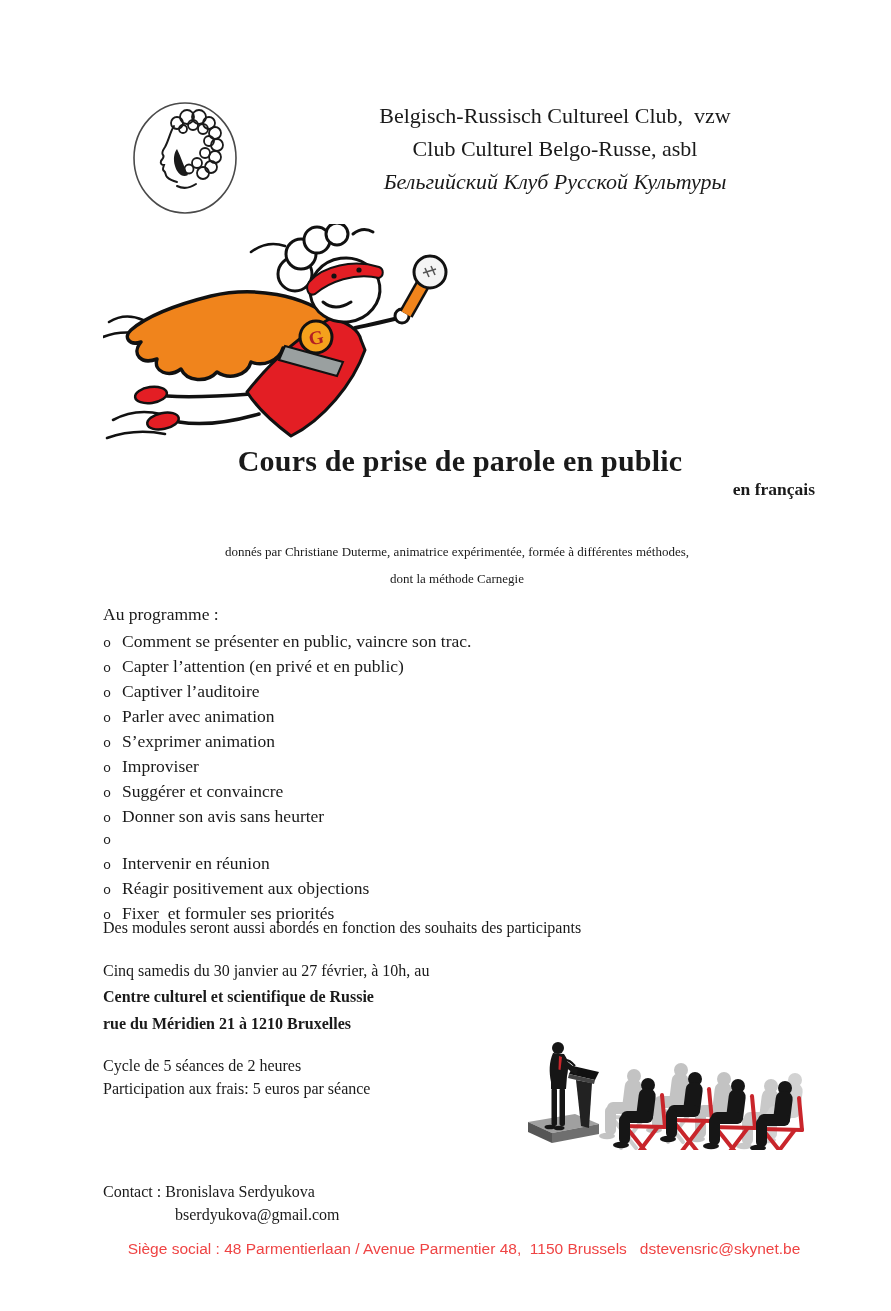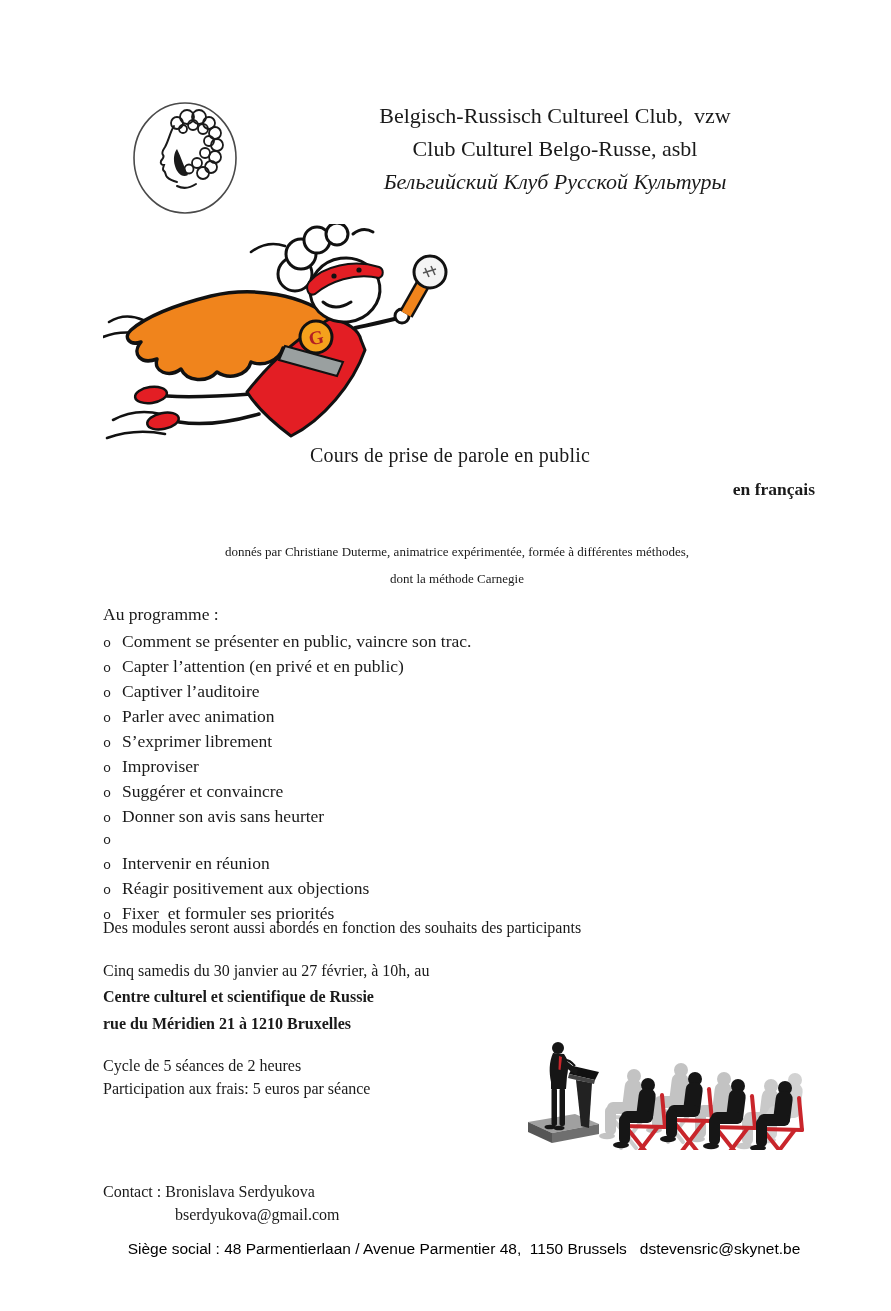--- a/index.html
+++ b/index.html
@@ -10,22 +10,22 @@
   .pre { white-space:pre-wrap; }
 
   
   .logo { position:absolute; left:131px; top:101px; width:108px; height:114px; }
   .org-names { position:absolute; left:245px; top:99px; width:620px; text-align:center;
                font-size:22px; line-height:33px; }
   .org-ru { font-style:italic; }
 
   
   .hero-art { position:absolute; left:103px; top:224px; width:372px; height:220px; }
-  .title { position:absolute; left:30px; top:444px; width:840px; margin:0; text-align:center;
-           font-size:20px; font-weight:normal; letter-spacing:0.2px; }
+  .title { position:absolute; left:40px; top:444px; width:840px; margin:0; text-align:center;
+           font-size:30px; font-weight:bold; letter-spacing:0.2px; }
   .lang-note { position:absolute; right:76px; top:479px; font-size:17.5px; font-weight:bold; }
   .intro { position:absolute; left:23px; top:538px; width:868px; text-align:center;
            font-size:13px; line-height:27px; }
 
   
   .programme { position:absolute; left:103px; top:603px; width:600px;
                font-size:17.5px; line-height:22px; }
   .prog-list { list-style:none; margin:5px 0 0 0; padding:0; }
   .prog-item { display:flex; align-items:baseline; }
   .bullet { flex:0 0 19px; font-family:"Liberation Mono", monospace; font-size:13.5px; }
@@ -35,21 +35,21 @@
   .modules  { top:916px; }
   .schedule { top:959px; }
   .venue    { top:983px; font-weight:bold; font-size:16px; line-height:27px; }
   .cycle    { top:1054px; }
   .contact  { top:1180px; }
   .email    { padding-left:72px; }
 
   .audience-art { position:absolute; left:523px; top:1036px; width:282px; height:114px; }
 
   .footer { position:absolute; left:37px; top:1240px; width:854px; text-align:center;
-            font-family:"Liberation Sans", sans-serif; font-size:15.5px; color:#000000; }
+            font-family:"Liberation Sans", sans-serif; font-size:15.5px; color:#ef4444; }
 </style>
 </head>
 <body>
 
 <div class="page">
 
   <svg class="logo" viewBox="0 0 108 114">
     <ellipse cx="54" cy="57" rx="51" ry="55" fill="#ffffff" stroke="#4a4a4a" stroke-width="1.6"></ellipse>
     <g fill="none" stroke="#1a1a1a" stroke-width="2" stroke-linecap="round">
       <path d="M43,25 C39,31 38,39 34,46 C32,49 30,52 32,54 C34,56 31,58 30,60 C29,63 31,64 33,64 C32,67 31,69 33,70 C35,71 34,74 36,76 C38,78 42,80 46,81"></path>
@@ -155,21 +155,21 @@
           <span class="pre">Captiver l’auditoire</span>
         </li>
 
         <li class="prog-item">
           <span class="bullet">o</span>
           <span class="pre">Parler avec animation</span>
         </li>
 
         <li class="prog-item">
           <span class="bullet">o</span>
-          <span class="pre">S’exprimer librement</span>
+          <span class="pre">S’exprimer animation</span>
         </li>
 
         <li class="prog-item">
           <span class="bullet">o</span>
           <span class="pre">Improviser</span>
         </li>
 
         <li class="prog-item">
           <span class="bullet">o</span>
           <span class="pre">Suggérer et convaincre</span>

